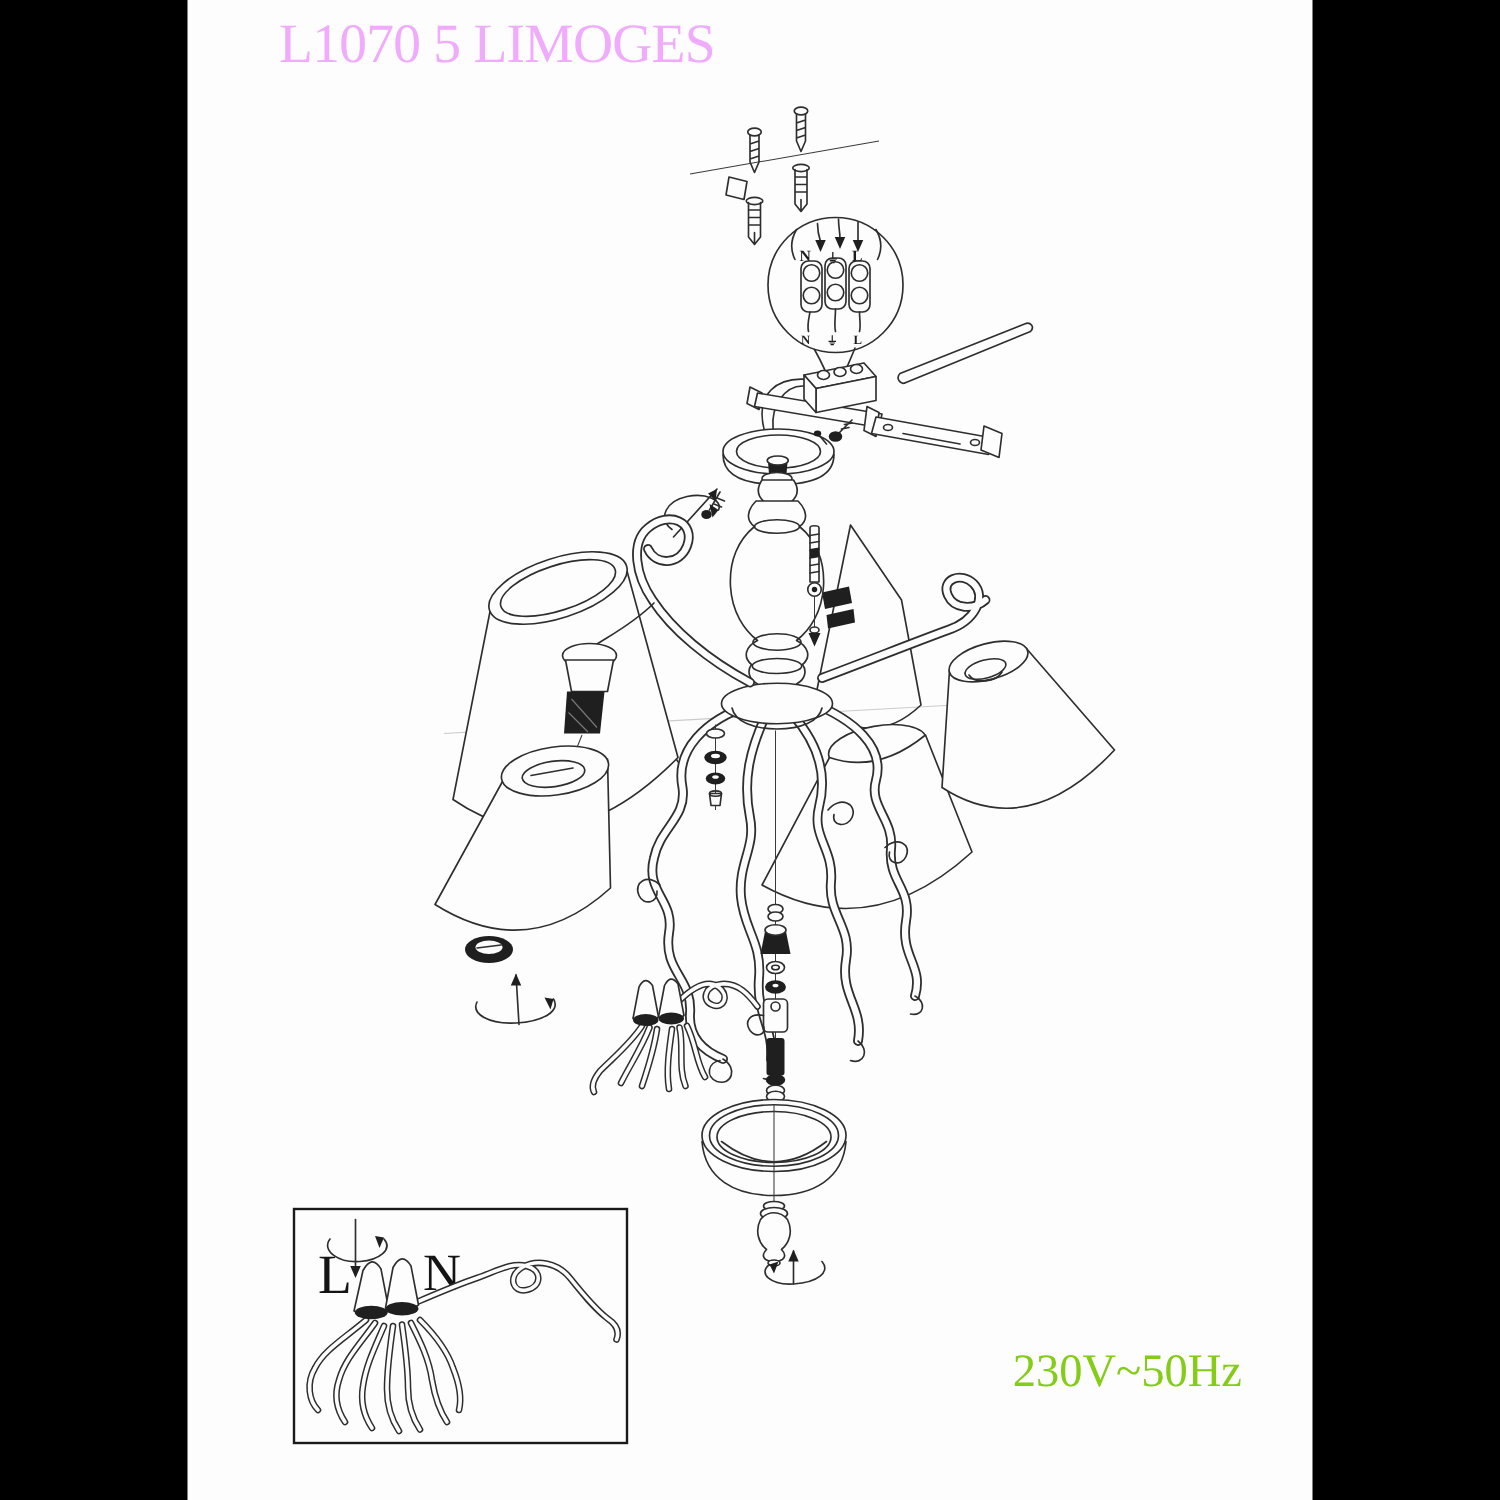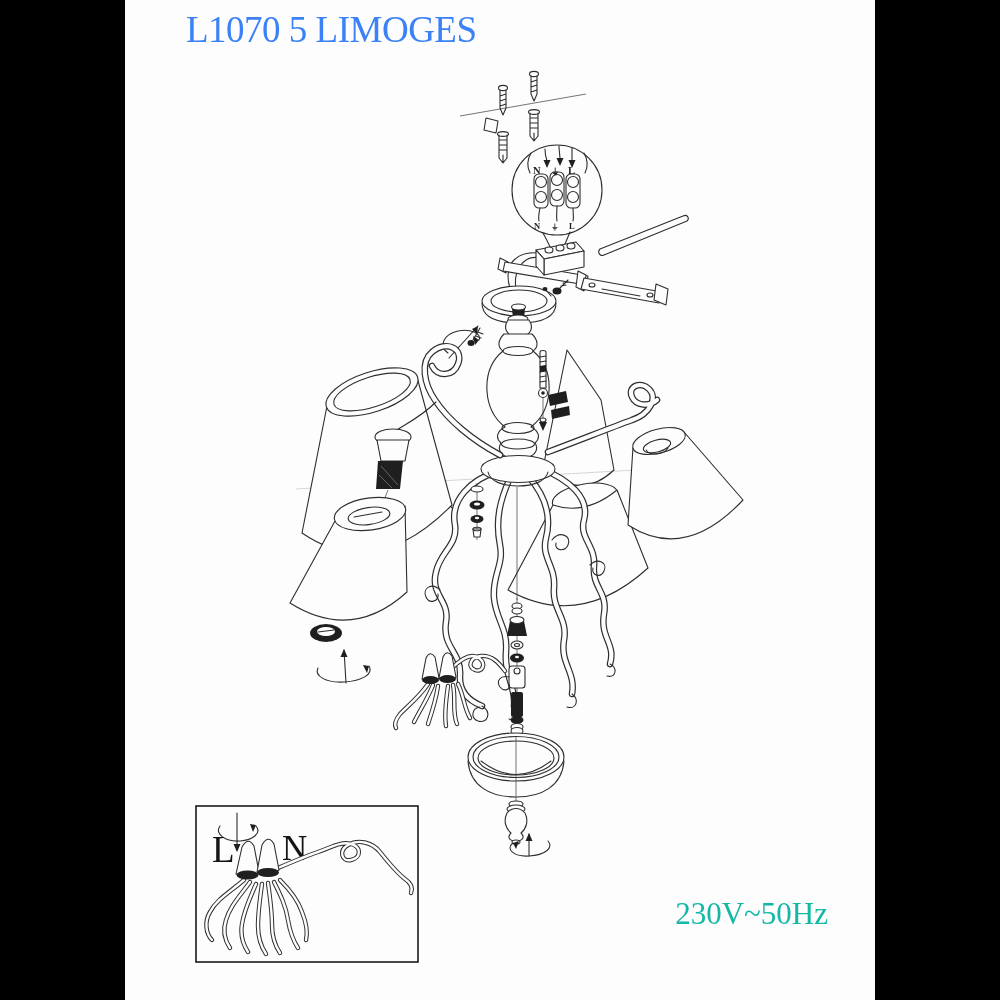--- a/index.html
+++ b/index.html
@@ -1,21 +1,21 @@
 <!DOCTYPE html>
 <html><head>
 <meta charset="utf-8">
 <style>
   html,body{margin:0;padding:0;background:#000;}
   .stage{position:relative;width:1000px;height:1000px;background:#000;overflow:hidden;
          font-family:"Liberation Serif","DejaVu Serif",serif;}
   .page{position:absolute;left:125px;top:0;width:750px;height:1000px;background:#fdfdfd;}
-  .title{position:absolute;left:186px;top:8px;font-size:37px;letter-spacing:-0.5px;color:#3b82f6;
+  .title{position:absolute;left:186px;top:8px;font-size:37px;letter-spacing:-0.5px;color:#f0abfc;
          white-space:pre;}
-  .specs{position:absolute;right:172px;top:892px;text-align:right;color:#14b8a6;}
+  .specs{position:absolute;right:172px;top:892px;text-align:right;color:#84cc16;}
   .specs div{font-size:31px;line-height:43px;}
   svg{position:absolute;left:0;top:0;}
   .ln{fill:none;stroke:#2e2e2e;stroke-width:1.1;stroke-linecap:round;stroke-linejoin:round;}
   .lnf{fill:#fdfdfd;stroke:#2e2e2e;stroke-width:1.1;stroke-linejoin:round;}
   .thin{fill:none;stroke:#3a3a3a;stroke-width:0.7;}
   .fd{fill:#1f1f1f;stroke:none;}
   .tube-o{fill:none;stroke:#2e2e2e;stroke-width:6.6;stroke-linecap:round;}
   .tube-i{fill:none;stroke:#fdfdfd;stroke-width:4.2;stroke-linecap:round;}
   .wire-o{fill:none;stroke:#2e2e2e;stroke-width:4.4;stroke-linecap:round;}
   .wire-i{fill:none;stroke:#fdfdfd;stroke-width:2.4;stroke-linecap:round;}

